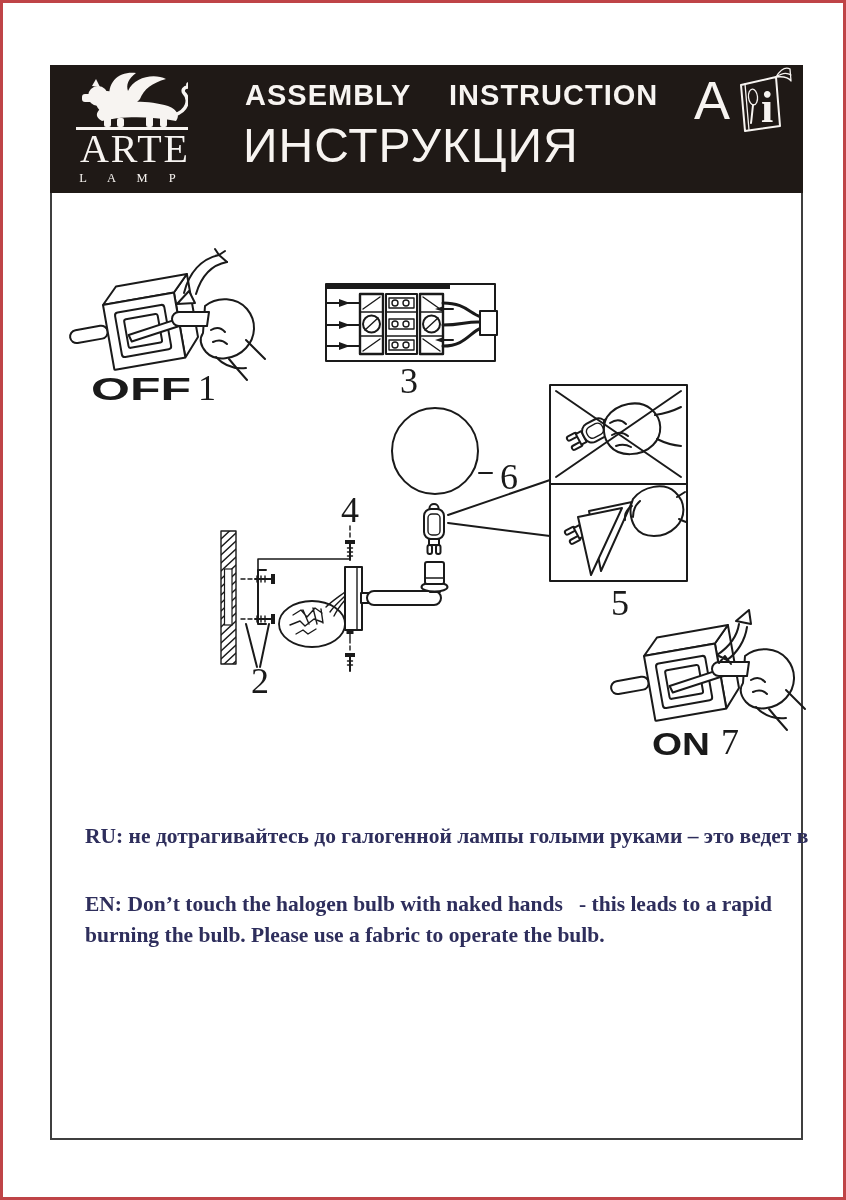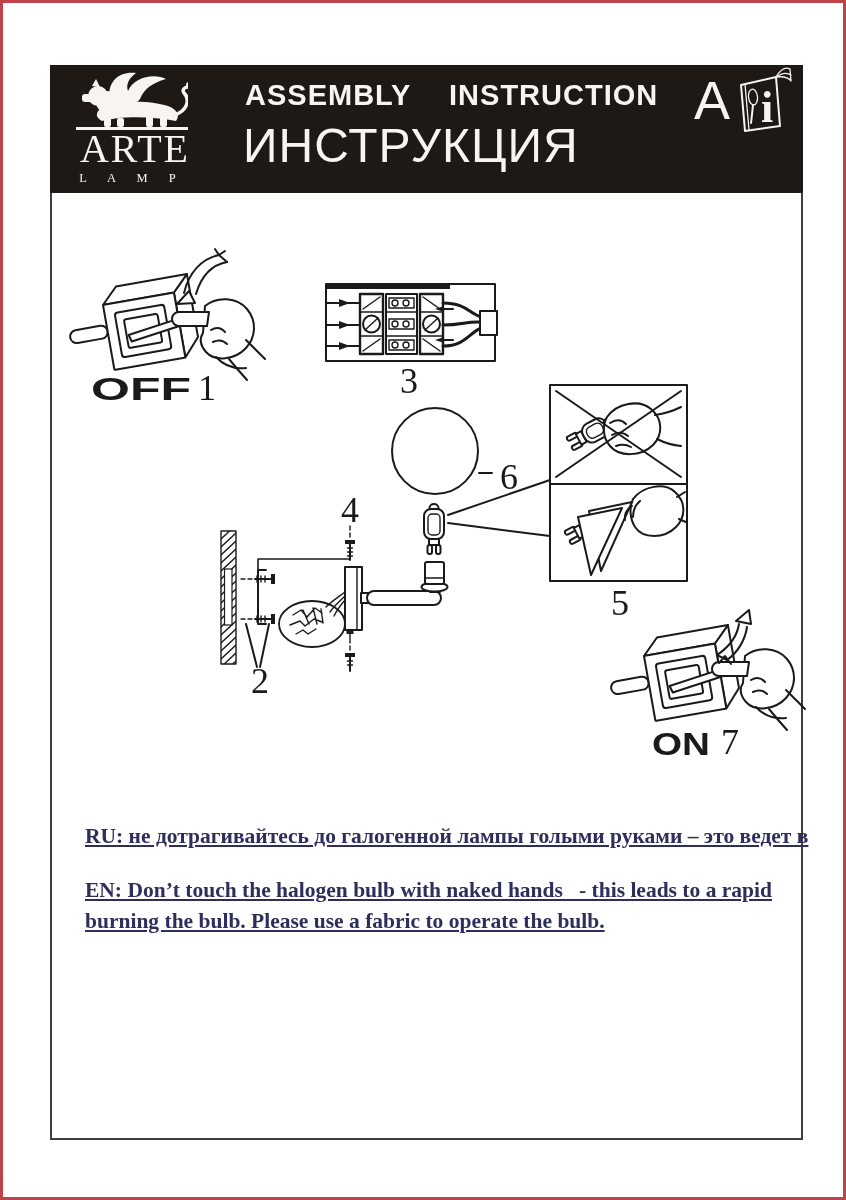--- a/index.html
+++ b/index.html
@@ -11,22 +11,22 @@
   .logo-rule{left:26px;top:62px;width:112px;height:3px;background:#f7f4f1;}
   .brand{left:24px;top:64px;width:116px;text-align:right;font-family:"Liberation Serif",serif;font-size:40px;line-height:40px;letter-spacing:2px;}
   .brand-sub{left:26px;top:106px;width:112px;text-align:center;font-family:"Liberation Serif",serif;font-size:12.5px;line-height:14px;letter-spacing:9px;}
   .title-en{left:195px;top:14px;font-size:29px;line-height:32px;letter-spacing:1px;word-spacing:10px;font-weight:bold;}
   .title-ru{left:193px;top:60px;font-size:48px;line-height:42px;letter-spacing:1px;}
   .model{left:486px;top:69px;font-size:32px;line-height:34px;font-weight:bold;letter-spacing:1px;}
   .page-letter{left:644px;top:6px;font-size:54px;line-height:58px;}
   .booklet{position:absolute;left:686px;top:1px;}
   .diagram{position:absolute;left:0;top:0;}
   .notes{position:absolute;left:82px;top:818px;color:#2e2e5c;font-family:"Liberation Serif",serif;font-weight:bold;font-size:21.5px;}
-  .note-line{white-space:pre;line-height:31px;text-decoration:underline;}
-  .note-en{margin-top:23px;}
+  .note-line{white-space:pre;line-height:31px;}
+  .note-en{margin-top:37px;}
   
   .ln{fill:none;stroke:#1a1a1a;stroke-width:2;stroke-linecap:round;stroke-linejoin:round;}
   .fw{fill:#ffffff;stroke:#1a1a1a;stroke-width:2;stroke-linejoin:round;stroke-linecap:round;}
   .fb{fill:#1a1a1a;stroke:none;}
   .thin{stroke-width:1.4;}
   .thk{stroke-width:3;}
   .dash{stroke-dasharray:4 3;}
   .num{font-family:"Liberation Serif",serif;font-size:36px;fill:#1a1a1a;}
   .swlbl{font-family:"Liberation Sans",sans-serif;font-weight:bold;font-size:32px;fill:#1a1a1a;}
   .wln{fill:none;stroke:#f7f4f1;stroke-width:2;stroke-linecap:round;stroke-linejoin:round;}

